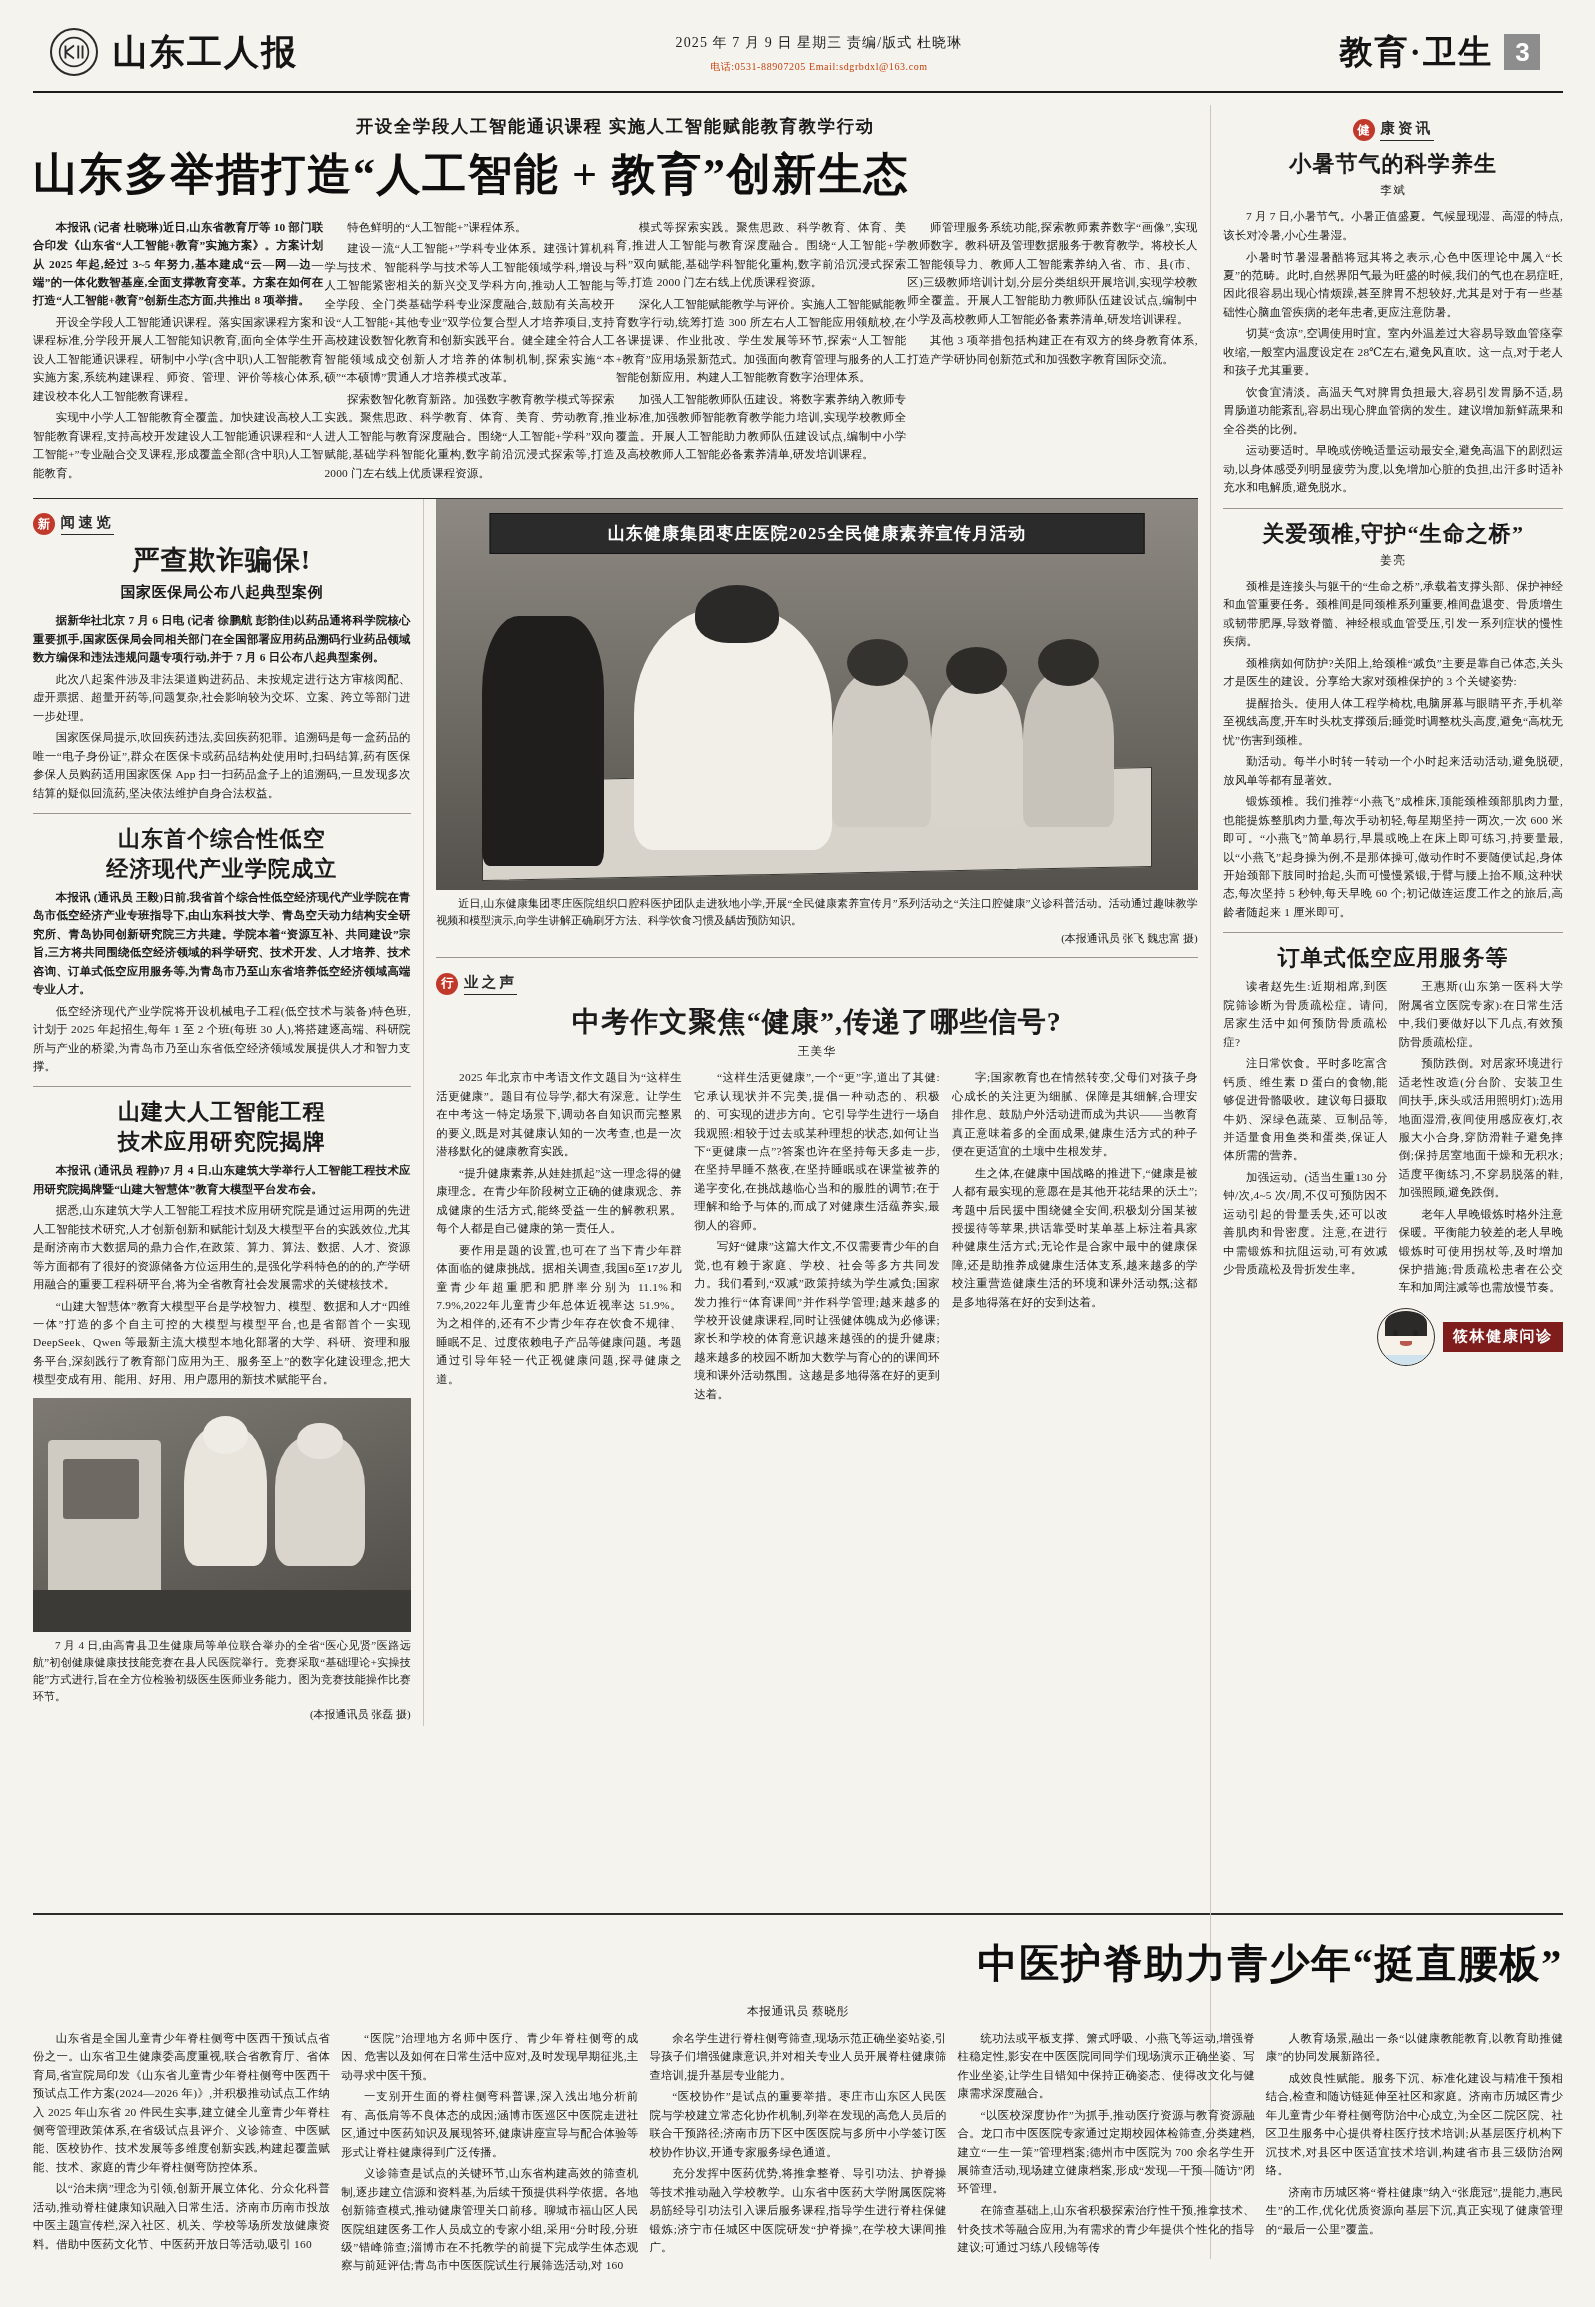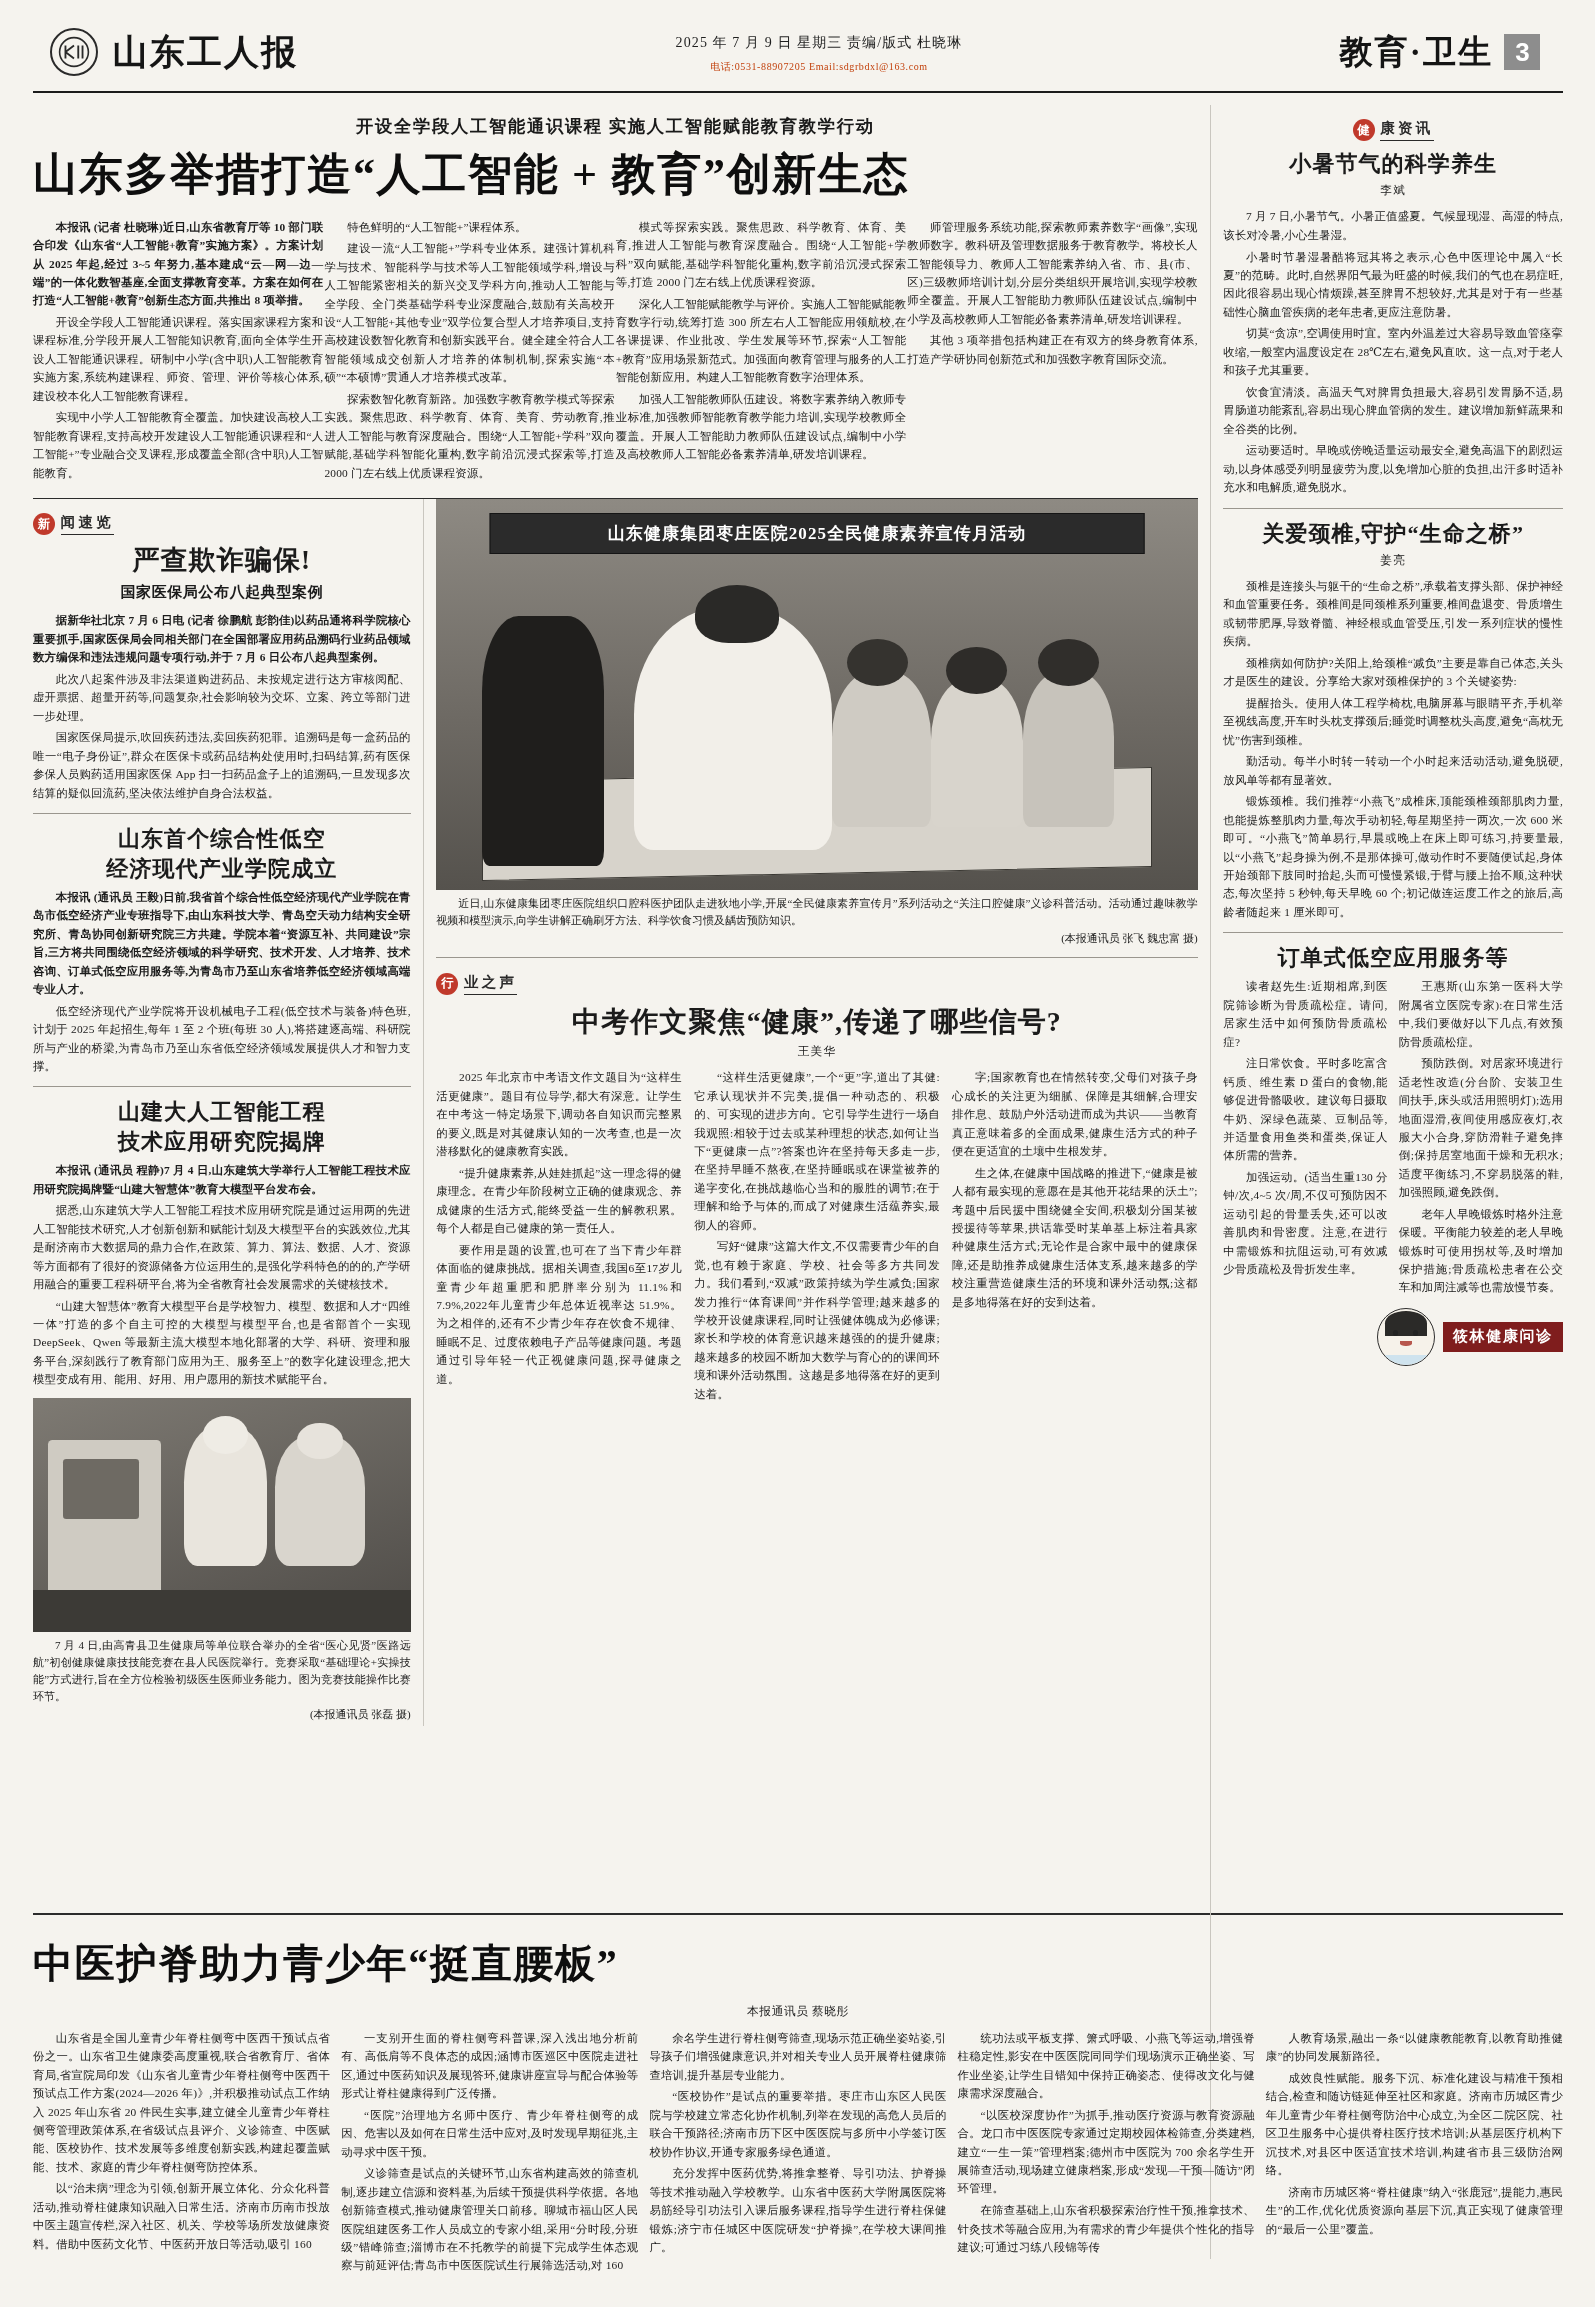--- a/index.html
+++ b/index.html
@@ -238,21 +238,21 @@
     background:#f6f2ea; border:1.7px solid #2e2e2e; position:relative; overflow:hidden;
     flex:0 0 auto;
   }
   .cartoon-label {
     background:#7f1d1d; color:#fff; font-size: 15px; font-weight:700;
     letter-spacing: 1.7px; padding: 5.6px 10px;
   }
 
   
   .bottom-headline {
-    text-align:left;
+    text-align:right;
     font-size: 40px;
     font-weight: 700;
     letter-spacing: 1.7px;
     margin: 10px 0 13.4px 0;
     color:#0e0e0e;
   }
   .bh-byline { text-align:center; font-size:11.7px; letter-spacing:0.6px; margin-bottom: 10px;}
 </style>
 </head>
 <body>
@@ -460,22 +460,22 @@
 
   <div style="border-top:2.2px solid #2b2b2b;margin-top:-346px;padding-top:11px;">
     <div class="bottom-headline">中医护脊助力青少年“挺直腰板”</div>
     <div class="bh-byline">本报通讯员   蔡晓彤</div>
     <div class="four-col">
       <div>
         <p class="body">山东省是全国儿童青少年脊柱侧弯中医西干预试点省份之一。山东省卫生健康委高度重视,联合省教育厅、省体育局,省宣院局印发《山东省儿童青少年脊柱侧弯中医西干预试点工作方案(2024—2026 年)》,并积极推动试点工作纳入 2025 年山东省 20 件民生实事,建立健全儿童青少年脊柱侧弯管理政策体系,在省级试点县评介、义诊筛查、中医赋能、医校协作、技术发展等多维度创新实践,构建起覆盖赋能、技术、家庭的青少年脊柱侧弯防控体系。</p>
         <p class="body">以“治未病”理念为引领,创新开展立体化、分众化科普活动,推动脊柱健康知识融入日常生活。济南市历南市投放中医主题宣传栏,深入社区、机关、学校等场所发放健康资料。借助中医药文化节、中医药开放日等活动,吸引 160</p>
       </div>
       <div>
+        <p class="body">“医院”治理地方名师中医疗、青少年脊柱侧弯的成因、危害以及如何在日常生活中应对,及时发现早期征兆,主动寻求中医干预。</p>
         <p class="body">一支别开生面的脊柱侧弯科普课,深入浅出地分析前有、高低肩等不良体态的成因;涵博市医巡区中医院走进社区,通过中医药知识及展现答环,健康讲座宣导与配合体验等形式让脊柱健康得到广泛传播。</p>
-        <p class="body">“医院”治理地方名师中医疗、青少年脊柱侧弯的成因、危害以及如何在日常生活中应对,及时发现早期征兆,主动寻求中医干预。</p>
         <p class="body">义诊筛查是试点的关键环节,山东省构建高效的筛查机制,逐步建立信源和资料基,为后续干预提供科学依据。各地创新筛查模式,推动健康管理关口前移。聊城市福山区人民医院组建医务工作人员成立的专家小组,采用“分时段,分班级”错峰筛查;淄博市在不托教学的前提下完成学生体态观察与前延评估;青岛市中医医院试生行展筛选活动,对 160</p>
       </div>
       <div>
         <p class="body">余名学生进行脊柱侧弯筛查,现场示范正确坐姿站姿,引导孩子们增强健康意识,并对相关专业人员开展脊柱健康筛查培训,提升基层专业能力。</p>
         <p class="body">“医校协作”是试点的重要举措。枣庄市山东区人民医院与学校建立常态化协作机制,列举在发现的高危人员后的联合干预路径;济南市历下区中医医院与多所中小学签订医校协作协议,开通专家服务绿色通道。</p>
         <p class="body">充分发挥中医药优势,将推拿整脊、导引功法、护脊操等技术推动融入学校教学。山东省中医药大学附属医院将易筋经导引功法引入课后服务课程,指导学生进行脊柱保健锻炼;济宁市任城区中医院研发“护脊操”,在学校大课间推广。</p>
       </div>
       <div>
         <p class="body">统功法或平板支撑、箫式呼吸、小燕飞等运动,增强脊柱稳定性,影安在中医医院同同学们现场演示正确坐姿、写作业坐姿,让学生目错知中保持正确姿态、使得改文化与健康需求深度融合。</p>
         <p class="body">“以医校深度协作”为抓手,推动医疗资源与教育资源融合。龙口市中医医院专家通过定期校园体检筛查,分类建档,建立“一生一策”管理档案;德州市中医院为 700 余名学生开展筛查活动,现场建立健康档案,形成“发现—干预—随访”闭环管理。</p>

